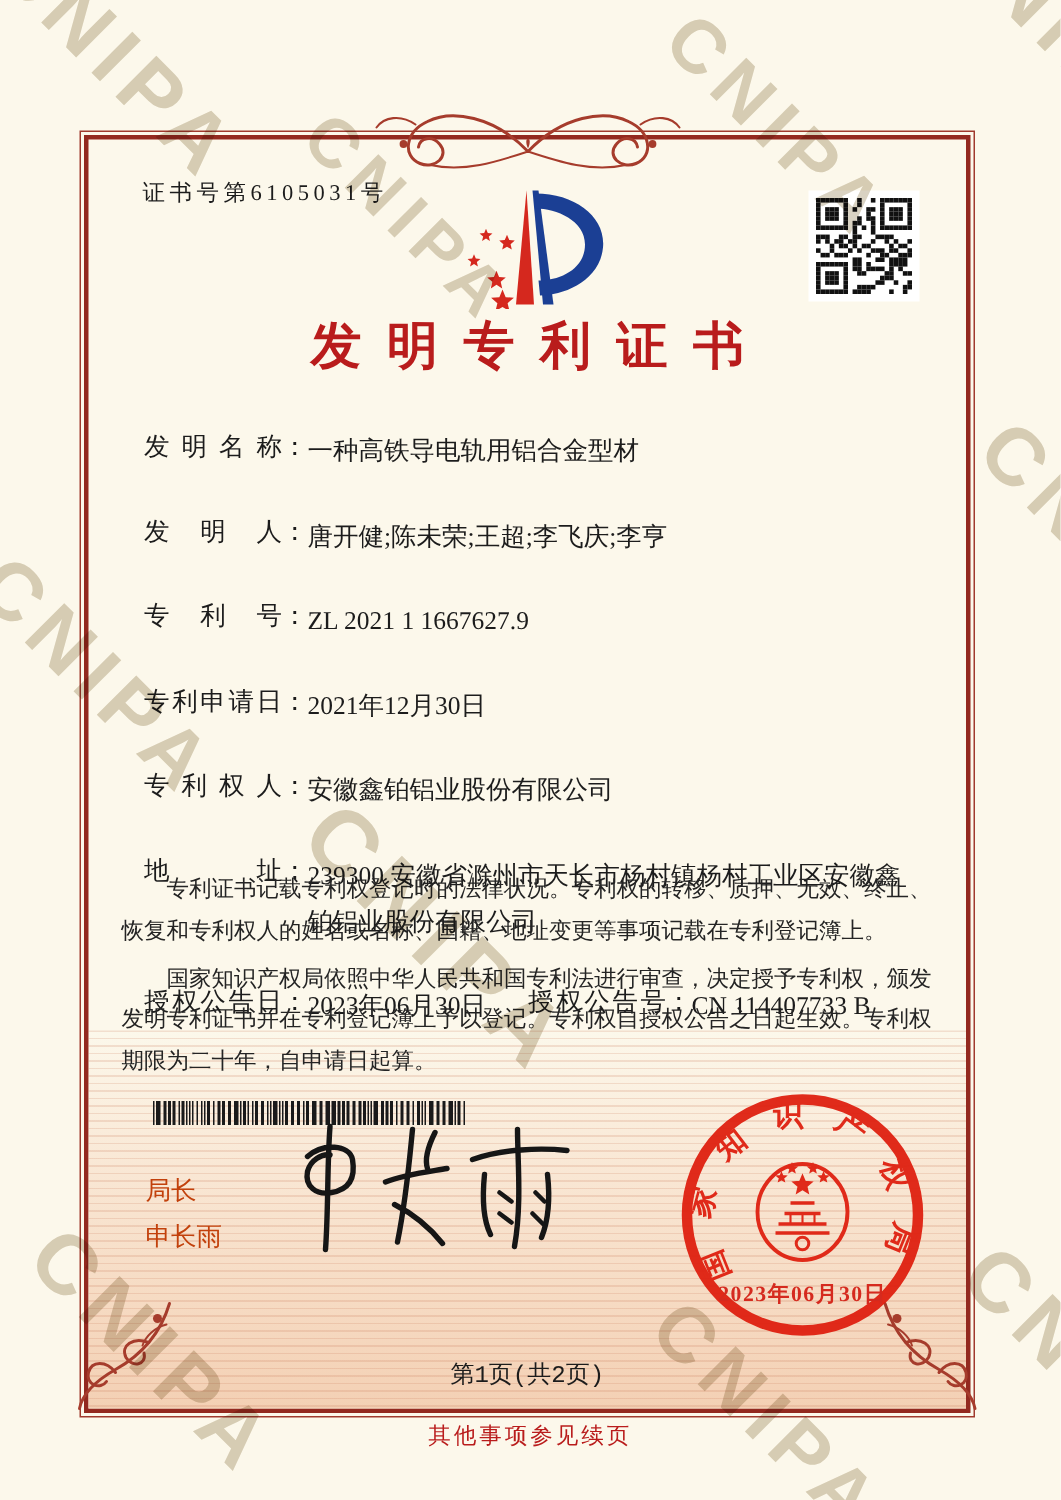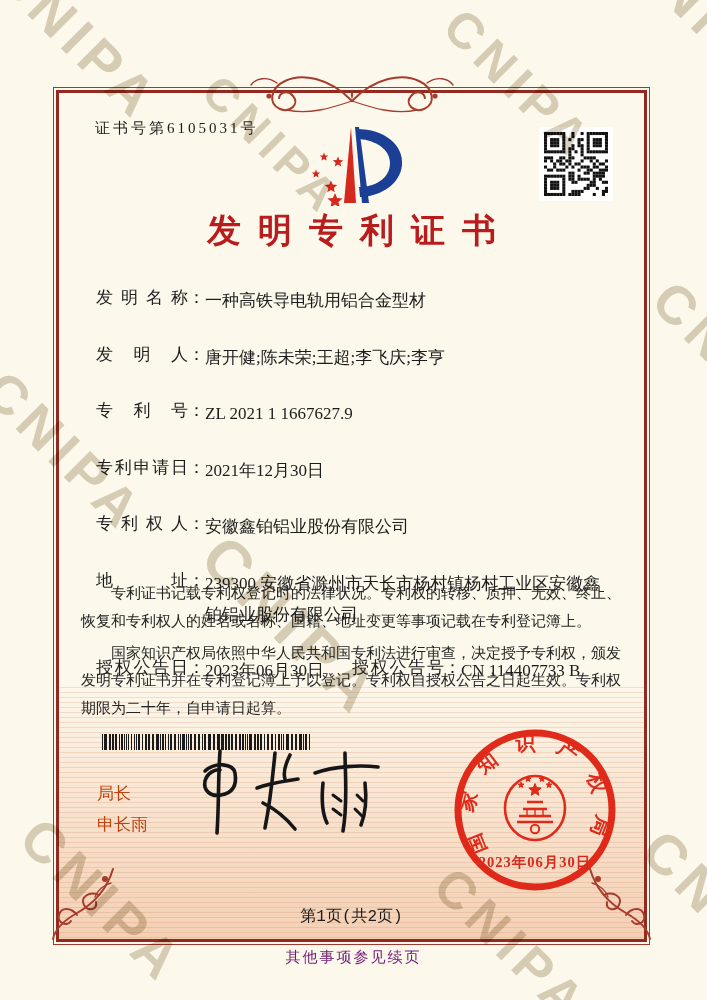--- a/index.html
+++ b/index.html
@@ -58,21 +58,21 @@
   
   .barcode { position:absolute; left:43px; top:641px; z-index:2; }
   .officer { position:absolute; left:38px; top:686px; z-index:2;
              font-family:"Liberation Sans","DejaVu Sans",sans-serif;
              font-size:17px; line-height:1.8; color:#c2410c; }
   .sig { position:absolute; left:136px; top:650px; z-index:2; }
   .seal { position:absolute; left:390px; top:631px; z-index:3; opacity:.94; }
   .page-num { position:absolute; left:0; bottom:12px; width:100%; text-align:center;
               font-size:16px; z-index:2;font-family:Liberation Mono, monospace; }
   .continuation { position:absolute; left:0; top:948px; width:707px; text-align:center;
-                  font-size:15px; letter-spacing:2px; color:#701a75; z-index:2; }
+                  font-size:15px; letter-spacing:2px; color:#b91c1c; z-index:2; }
   
   .ornament-top { position:absolute; left:50%; top:-28px; transform:translateX(-50%); z-index:2; }
   .corner { position:absolute; bottom:-6px; z-index:2; }
   .corner.left { left:-12px; }
   .corner.right { right:-12px; transform:scaleX(-1); }
 </style>
 </head>
 <body>
 
 <div class="wm" style="left:-25px; top:5px;   font-size:56px;">CNIPA</div>

